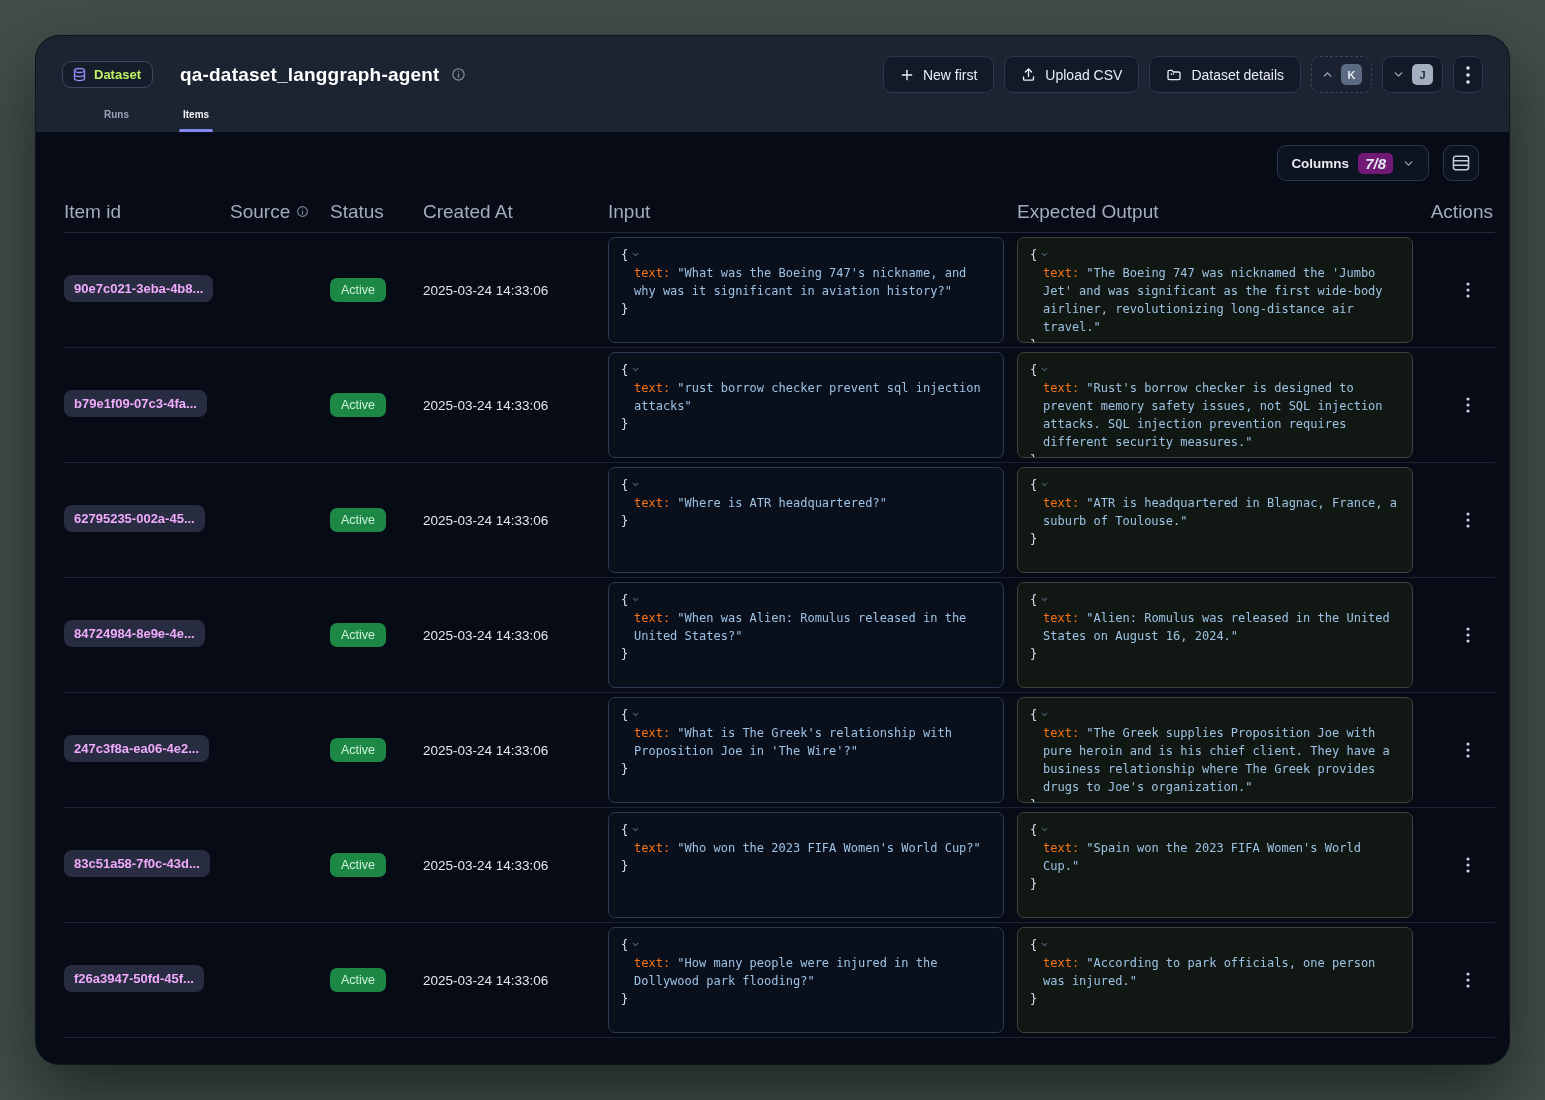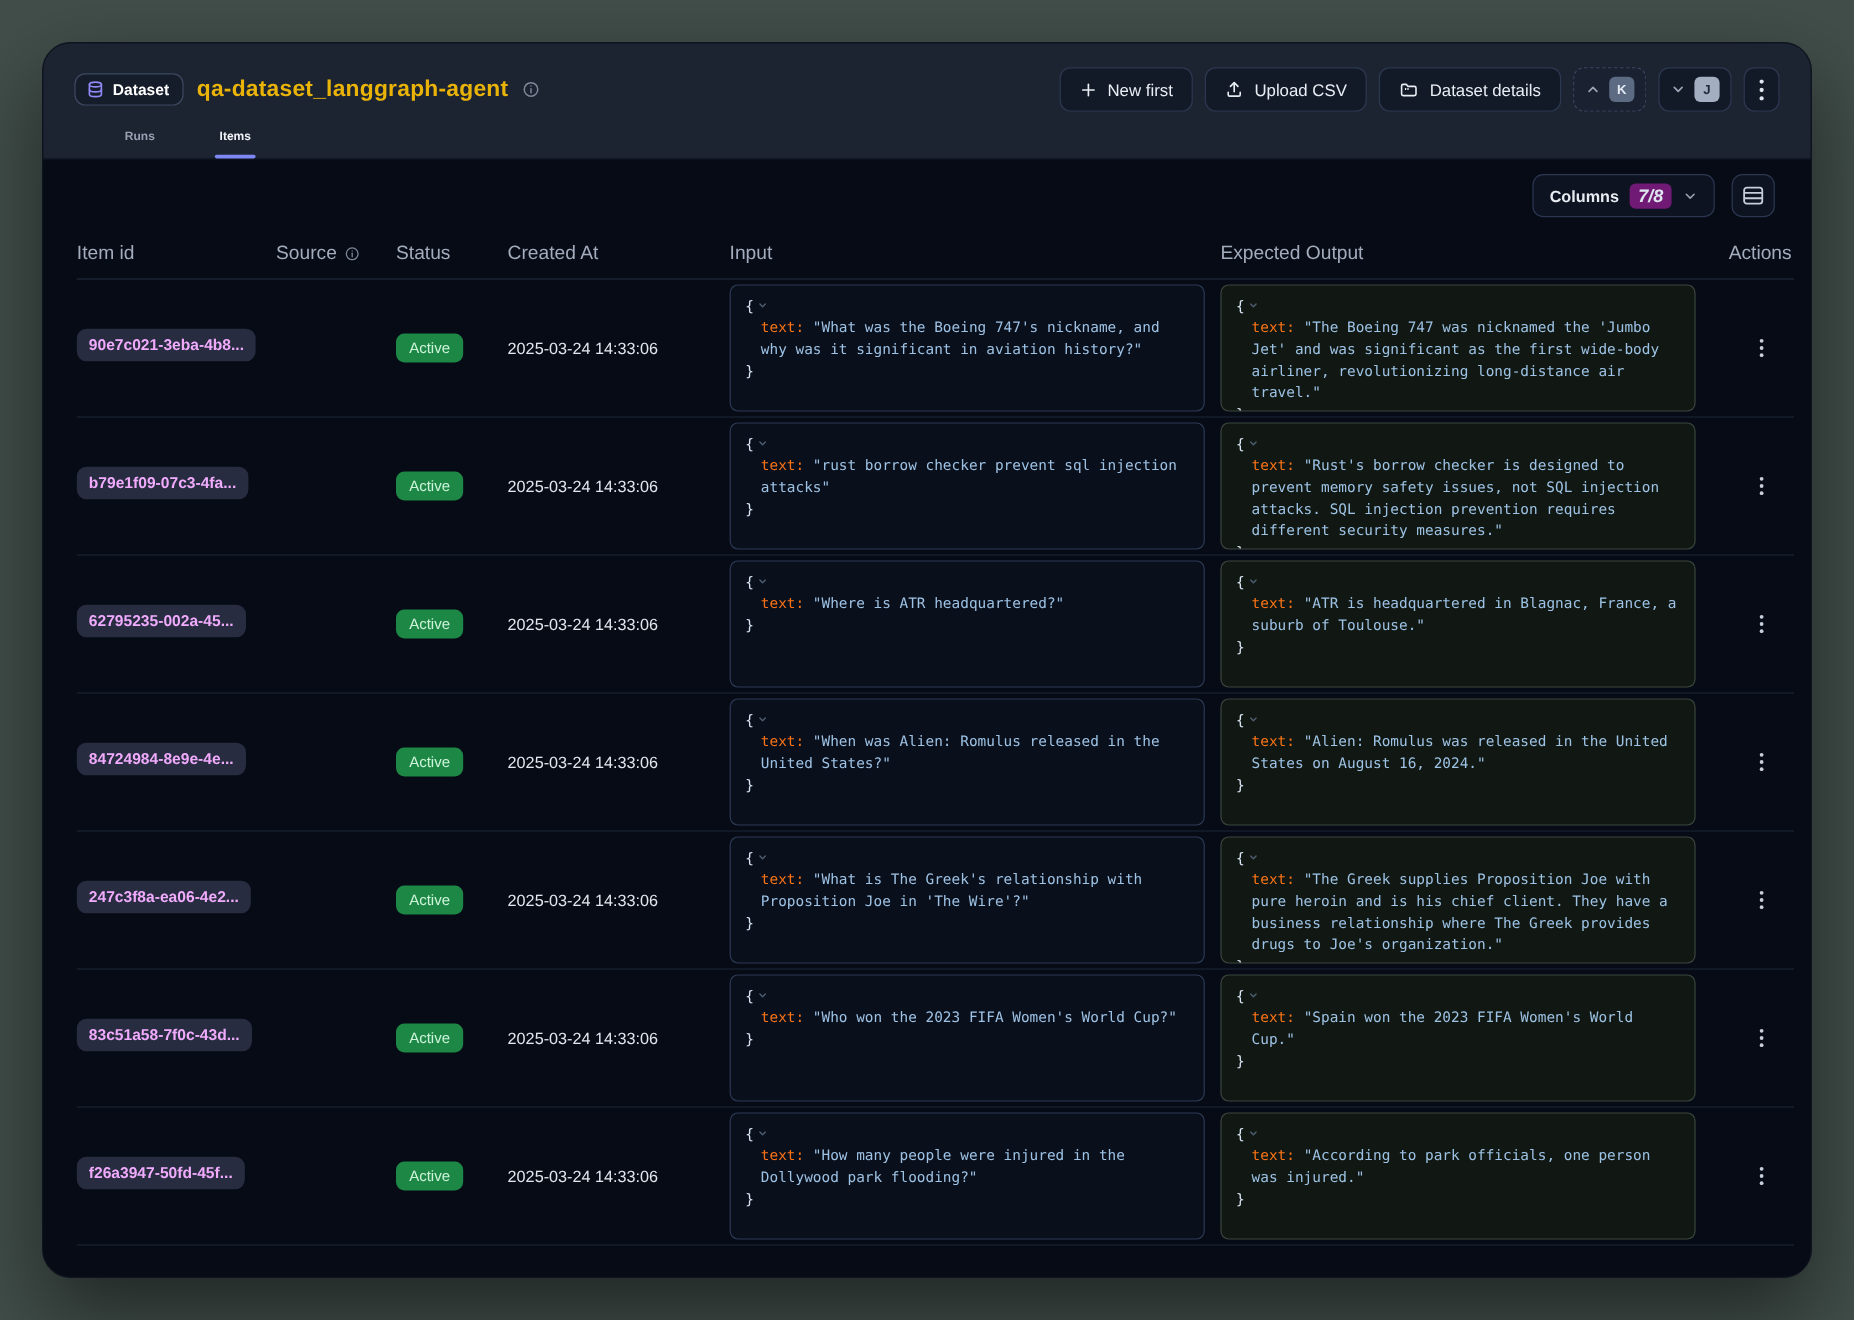--- a/index.html
+++ b/index.html
@@ -9,23 +9,23 @@
     position:relative; width:1475px; height:1030px; margin:35px auto 0;
     background:#070b16; border-radius:24px; overflow:hidden;
     box-shadow:0 30px 70px rgba(0,0,0,.5); border:1px solid #10141f;
   }
 
   
   .app-header { background:#1c2432; padding:20px 26px 0; border-bottom:1px solid #0a101c; }
   .title-row { display:flex; align-items:center; gap:11px; }
   .ds-badge {
     display:flex; align-items:flex-start; gap:7px; border:1px solid #3d4960; background:#151c2a;
-    border-radius:9px; padding:5px 11px 5px 9px; color:#ffffff; font-size:13px; font-weight:700; cursor:pointer;
-  }
-  .page-title { font-size:19px; font-weight:700; color:#eab308; letter-spacing:.2px; }
+    border-radius:9px; padding:5px 11px 5px 9px; color:#bef264; font-size:13px; font-weight:700; cursor:pointer;
+  }
+  .page-title { font-size:19px; font-weight:700; color:#ffffff; letter-spacing:.2px;margin-left:16px; }
   .icon { display:inline-flex; align-items:center; justify-content:center; }
 
   .header-actions { margin-left:auto; display:flex; align-items:center; gap:10px; }
   .btn {
     display:flex; align-items:center; gap:9px; height:37px; padding:0 16px;
     background:#121927; border:1px solid #2c3850; border-radius:9px;
     color:#e9edf4; font-size:14px; font-weight:500; cursor:pointer; white-space:nowrap;
   }
   .btn.key-btn { padding:0 9px; gap:7px; }
   .btn.key-btn.hatched { background:#1a2231; border-style:dashed; border-color:#39455e; }
@@ -47,21 +47,21 @@
   }
   .columns-label { font-size:13.5px; font-weight:600; color:#e8ecf2; }
   .count-badge { background:#701a75; color:#e0e6f0; font-size:15px; font-weight:600; border-radius:5px; padding:2px 7px;font-style:italic; }
   .sq-btn { width:36px; height:36px; background:#0d1320; border:1px solid #2b3750; border-radius:9px;
     display:flex; align-items:center; justify-content:center; cursor:pointer; }
 
   
   .table { padding:0 14px 0 28px; }
   .tgrid { display:grid; grid-template-columns:166px 100px 93px 185px 409px 400px 1fr; align-items:center; }
   .thead { height:42px; border-bottom:1px solid #202a3c; }
-  .th { font-size:16px; font-weight:500; color:#a2acbd; display:flex; align-items:center; gap:6px; }
+  .th { font-size:19px; font-weight:500; color:#a2acbd; display:flex; align-items:center; gap:6px; }
   .th.actions-h { justify-content:flex-end; padding-right:2px; }
 
   .trow { height:115px; border-bottom:1px solid #1a2333; }
   .id-pill {
     display:inline-block; background:#282c40; color:#f0abfc; font-size:13px; font-weight:700;
     border-radius:8px; padding:6px 10px; cursor:pointer; max-width:158px; overflow:hidden; white-space:nowrap;
   }
   .status-badge {
     display:inline-block; background:#1d8745; color:#cdf4da; font-size:12.5px; font-weight:500;
     border-radius:7px; padding:5px 11px;

